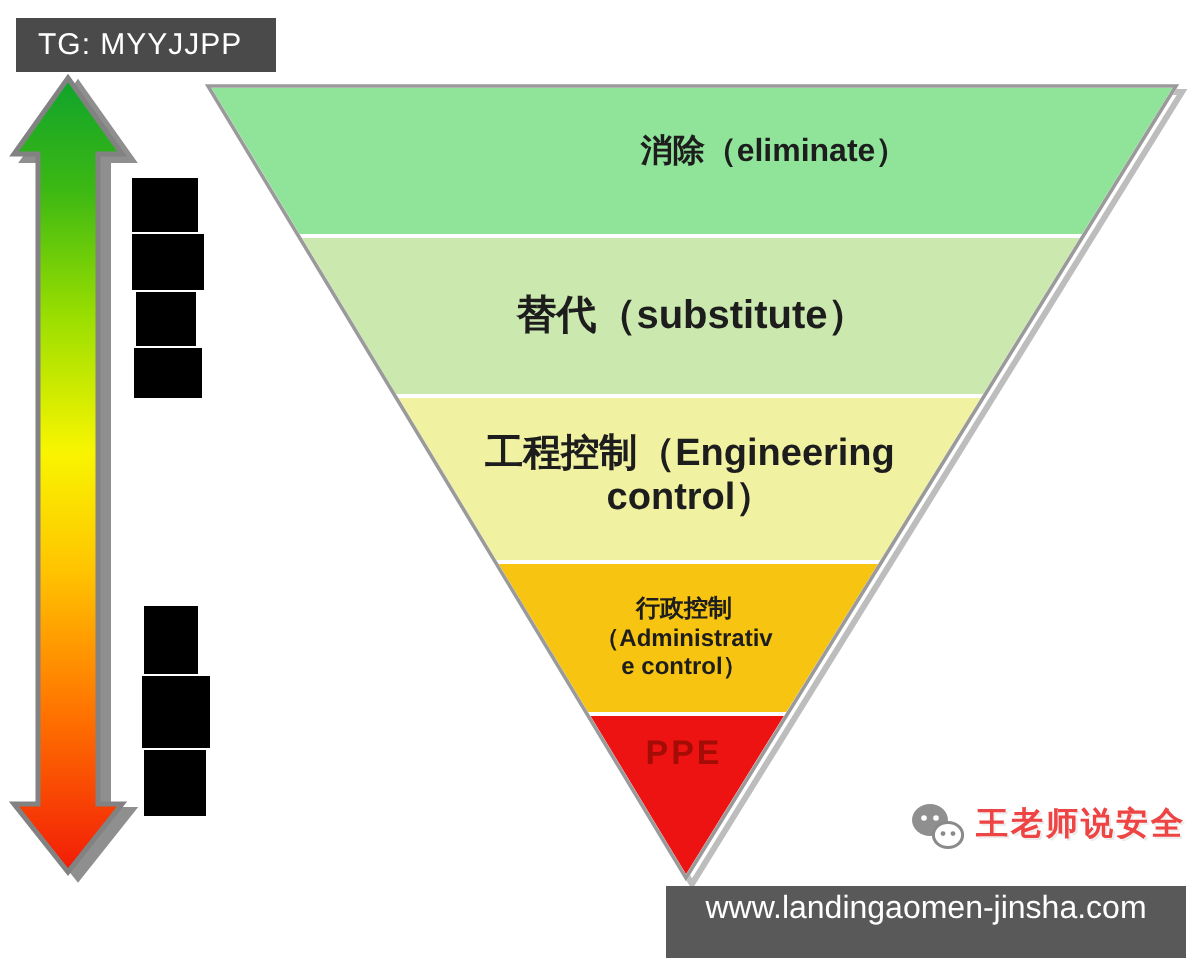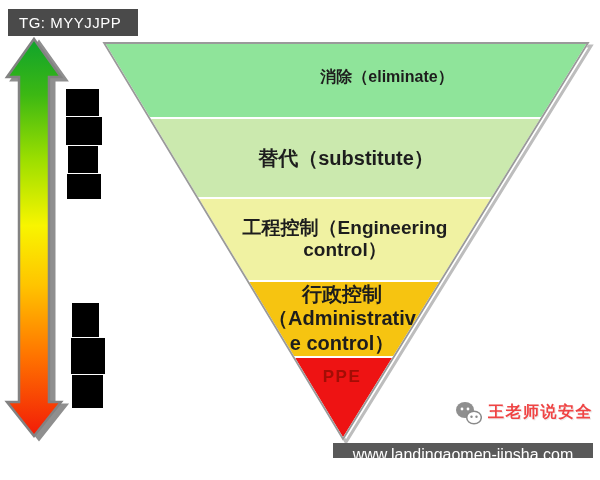--- a/index.html
+++ b/index.html
@@ -15,34 +15,34 @@
     letter-spacing:0.5px;
   }
   
   .lv-label{
     position:absolute;transform:translate(-50%,-50%);text-align:center;
     white-space:pre-line;font-weight:bold;color:#1d1d1d;line-height:1.18;
   }
   .lv1{left:346px;top:77px;font-size:16px;margin-left:41px;}
   .lv2{left:346px;top:159px;font-size:20px;}
   .lv3{left:345px;top:239px;font-size:19px;}
-  .lv4{left:342px;top:319px;font-size:20px;line-height:1.22;}
+  .lv4{left:342px;top:319px;font-size:12px;line-height:1.22;}
   .lv5{left:342px;top:377px;font-size:17px;color:#a30d05;letter-spacing:1.5px;}
   
   .redacted{position:absolute;display:flex;flex-direction:column;}
   .redacted .blk{background:#000000;}
   
   .wm-icon{position:absolute;left:455px;top:401px;width:27px;height:24px;}
   .wm-text{
     position:absolute;left:488px;top:402px;font-size:16px;font-weight:bold;color:#ef4444;
     letter-spacing:1.5px;text-shadow:0 0 2px #ffffff,1px 1px 0 #e6e6e6;
   }
   
   .footer-bar{
-    position:absolute;left:333px;top:443px;width:260px;height:15px;background:#595959;
+    position:absolute;left:333px;top:443px;width:260px;height:36px;background:#595959;
     color:#ffffff;font-size:16px;line-height:24px;text-align:center;
   }
 </style>
 </head>
 <body>
 
 <div id="stage">
 
   <svg id="scene" width="600" height="480" viewBox="0 0 600 480">
     <defs>

